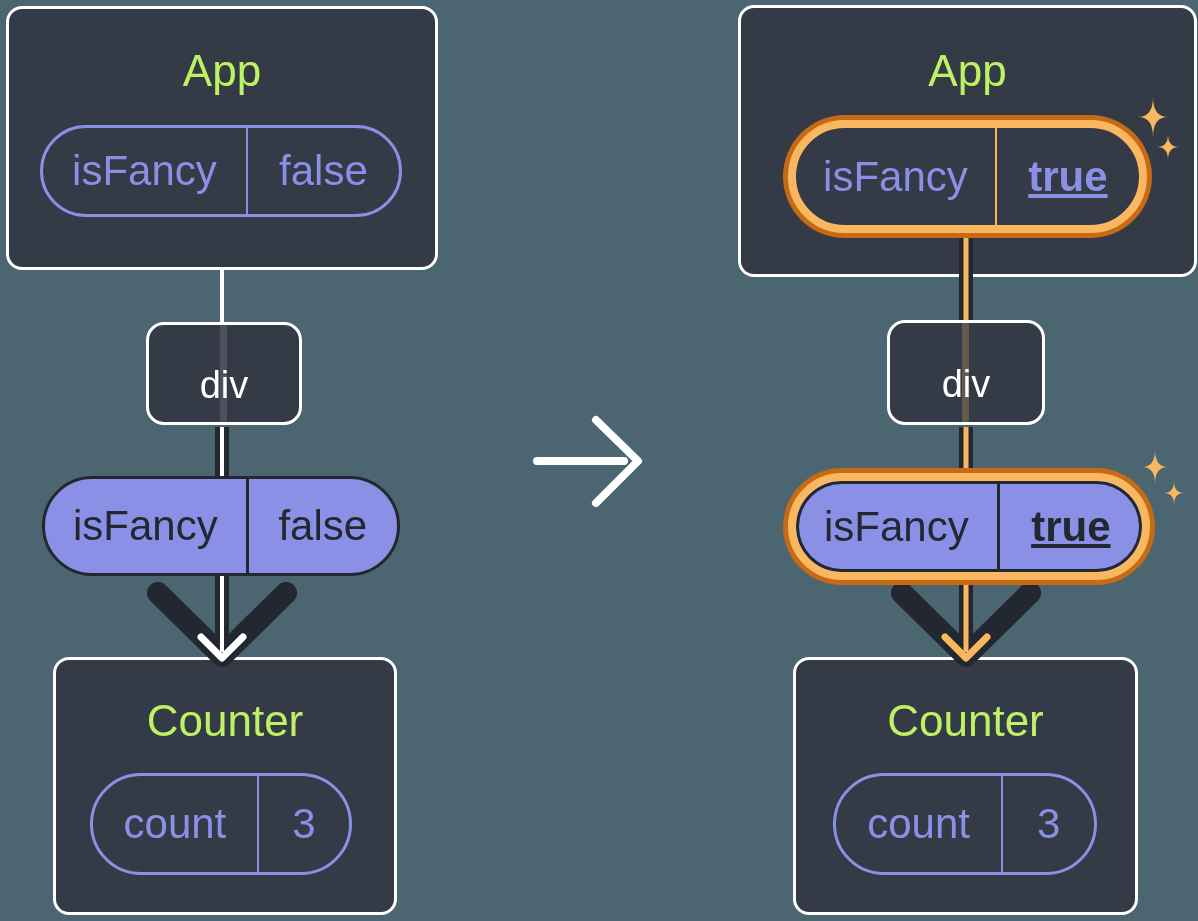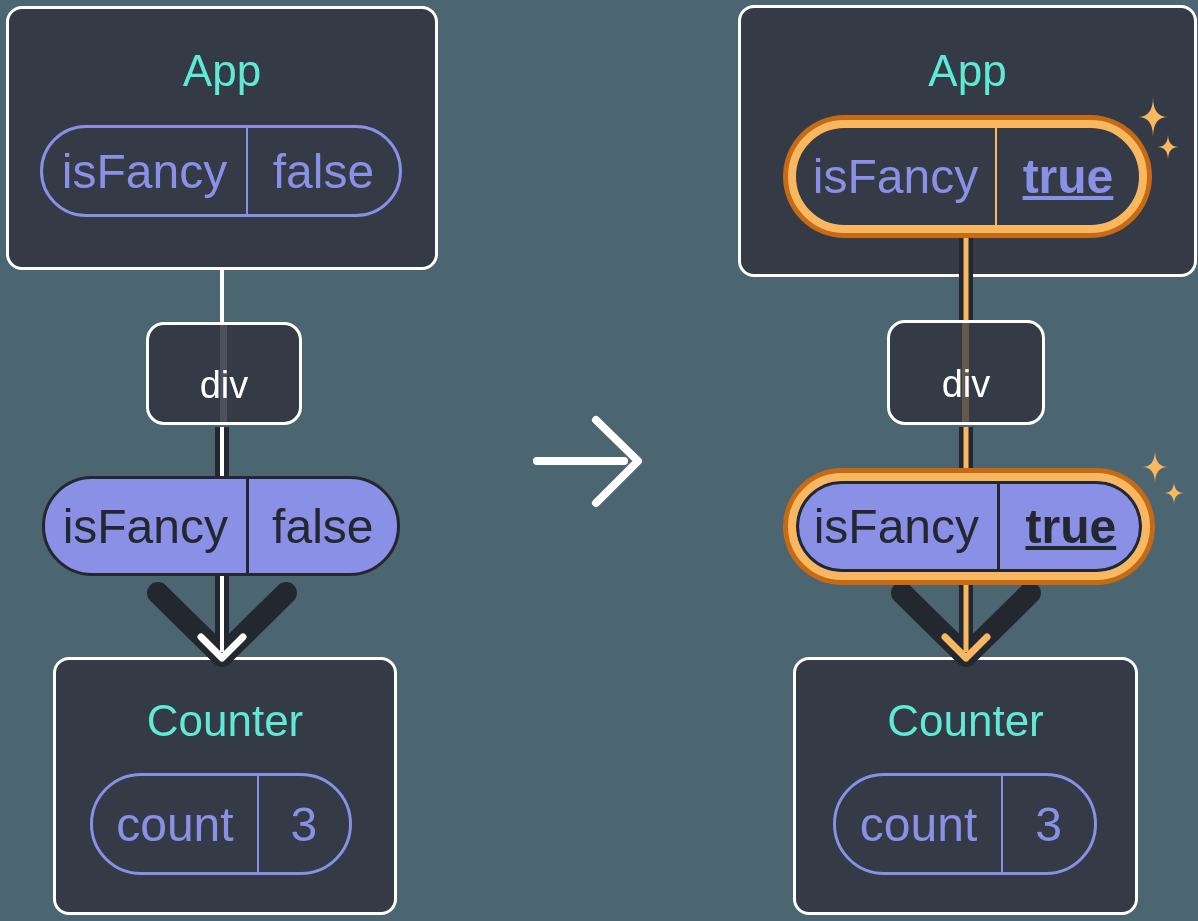--- a/index.html
+++ b/index.html
@@ -3,27 +3,27 @@
 <meta charset="utf-8">
 <style>
   html,body{margin:0;padding:0;background:#4B6670;}
   *{box-sizing:border-box;}
   #stage{
     position:relative;width:1198px;height:921px;background:#4B6670;
     font-family:"Liberation Sans","DejaVu Sans",sans-serif;overflow:hidden;
   }
   .box{position:absolute;background:#343A46;border:3px solid #FFFFFF;z-index:1;}
   .r14{border-radius:16px;}
-  .title{position:absolute;color:#5eead4;font-size:44px;line-height:50px;text-align:center;z-index:5;}
+  .title{position:absolute;color:#bef264;font-size:44px;line-height:50px;text-align:center;z-index:5;}
   .divbox{position:absolute;background:#343A46;border:3px solid #FFFFFF;border-radius:18px;
     display:flex;align-items:center;justify-content:center;color:#FFFFFF;font-size:38px;z-index:3;}
   .stripe{position:absolute;top:0;bottom:0;left:50%;width:7px;margin-left:-4px;z-index:0;}
   .divbox span{position:relative;z-index:1;margin-top:24px;}
   .pill{position:absolute;display:flex;align-items:stretch;z-index:4;border-radius:60px;}
-  .pill .cell{display:flex;align-items:center;justify-content:center;font-size:48px;}
+  .pill .cell{display:flex;align-items:center;justify-content:center;font-size:42px;}
   .pill .vdiv{align-self:stretch;flex:0 0 auto;}
   .outline-purple{border:3px solid #8A90E6;background:transparent;color:#8A90E6;}
   .outline-purple .vdiv{width:2px;background:#8A90E6;}
   .fill-purple{background:#8A90E6;border:3px solid #23272F;color:#23272F;}
   .fill-purple .vdiv{width:3px;background:#23272F;}
   .glow{border:8px solid #F9B860;box-shadow:0 0 0 5px #C76A15;}
   .glow-app{background:#343A46;color:#8A90E6;}
   .glow-app .vdiv{width:2px;background:#F9B860;}
   .glow-pass{background:#8A90E6;color:#23272F;box-shadow:0 0 0 5px #C76A15, inset 0 0 0 3px #23272F;}
   .glow-pass .vdiv{width:3px;background:#23272F;}

